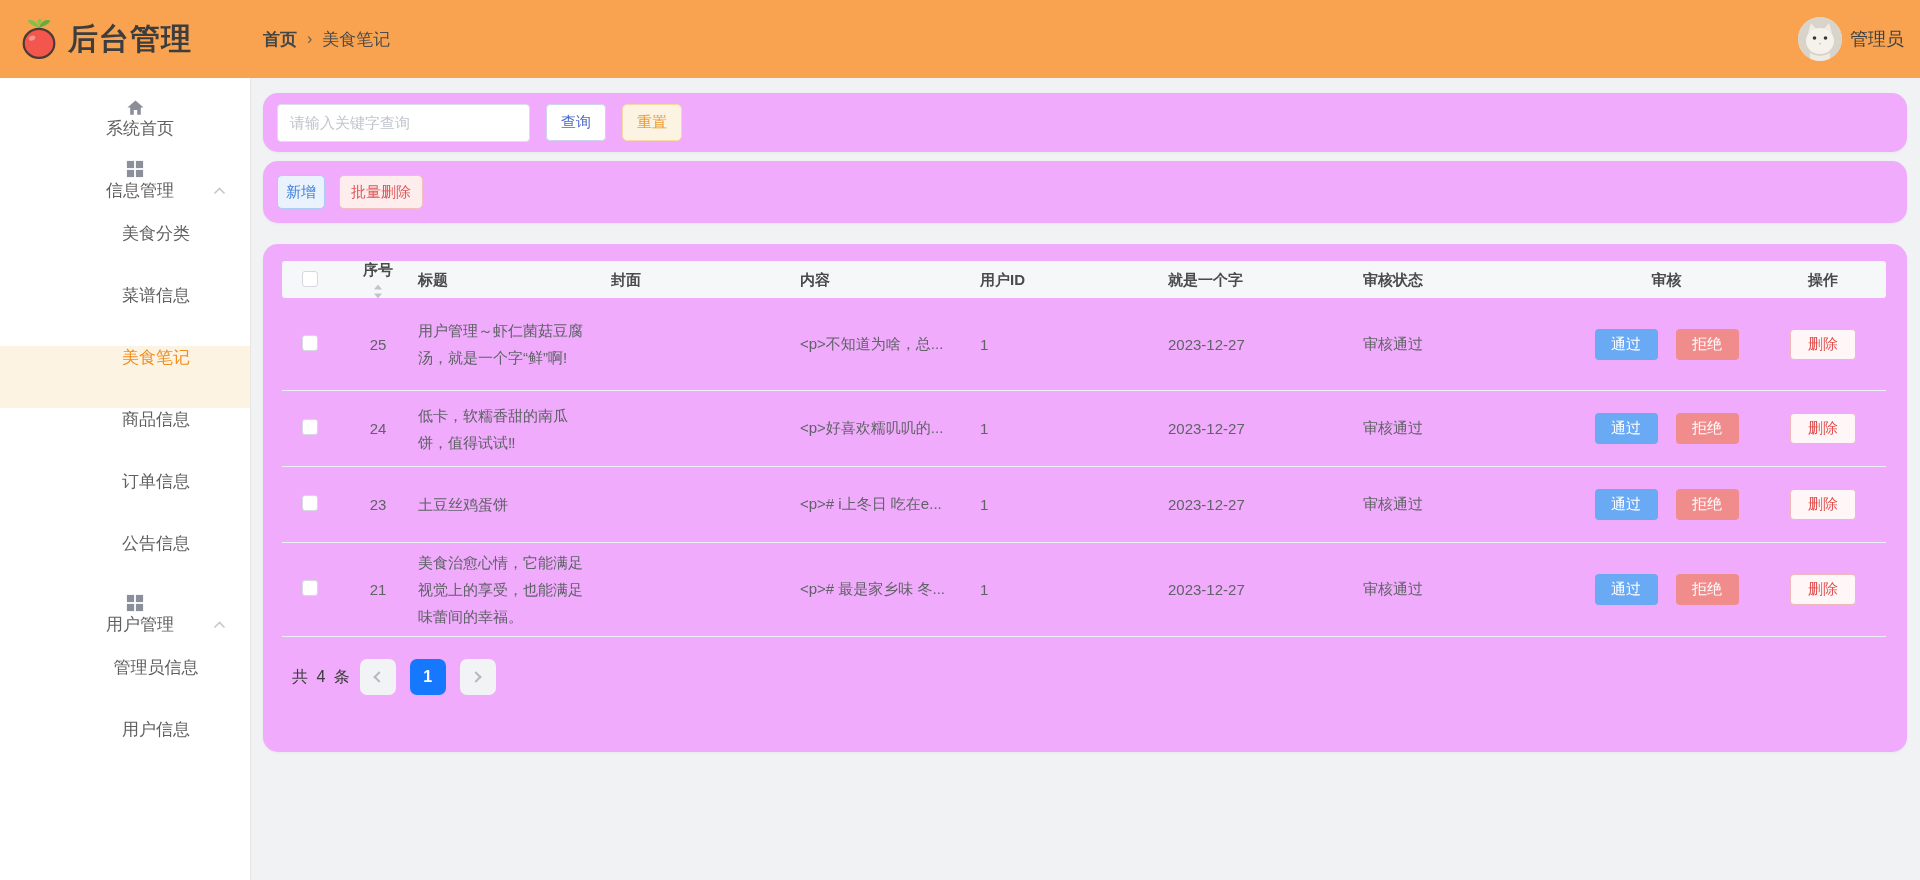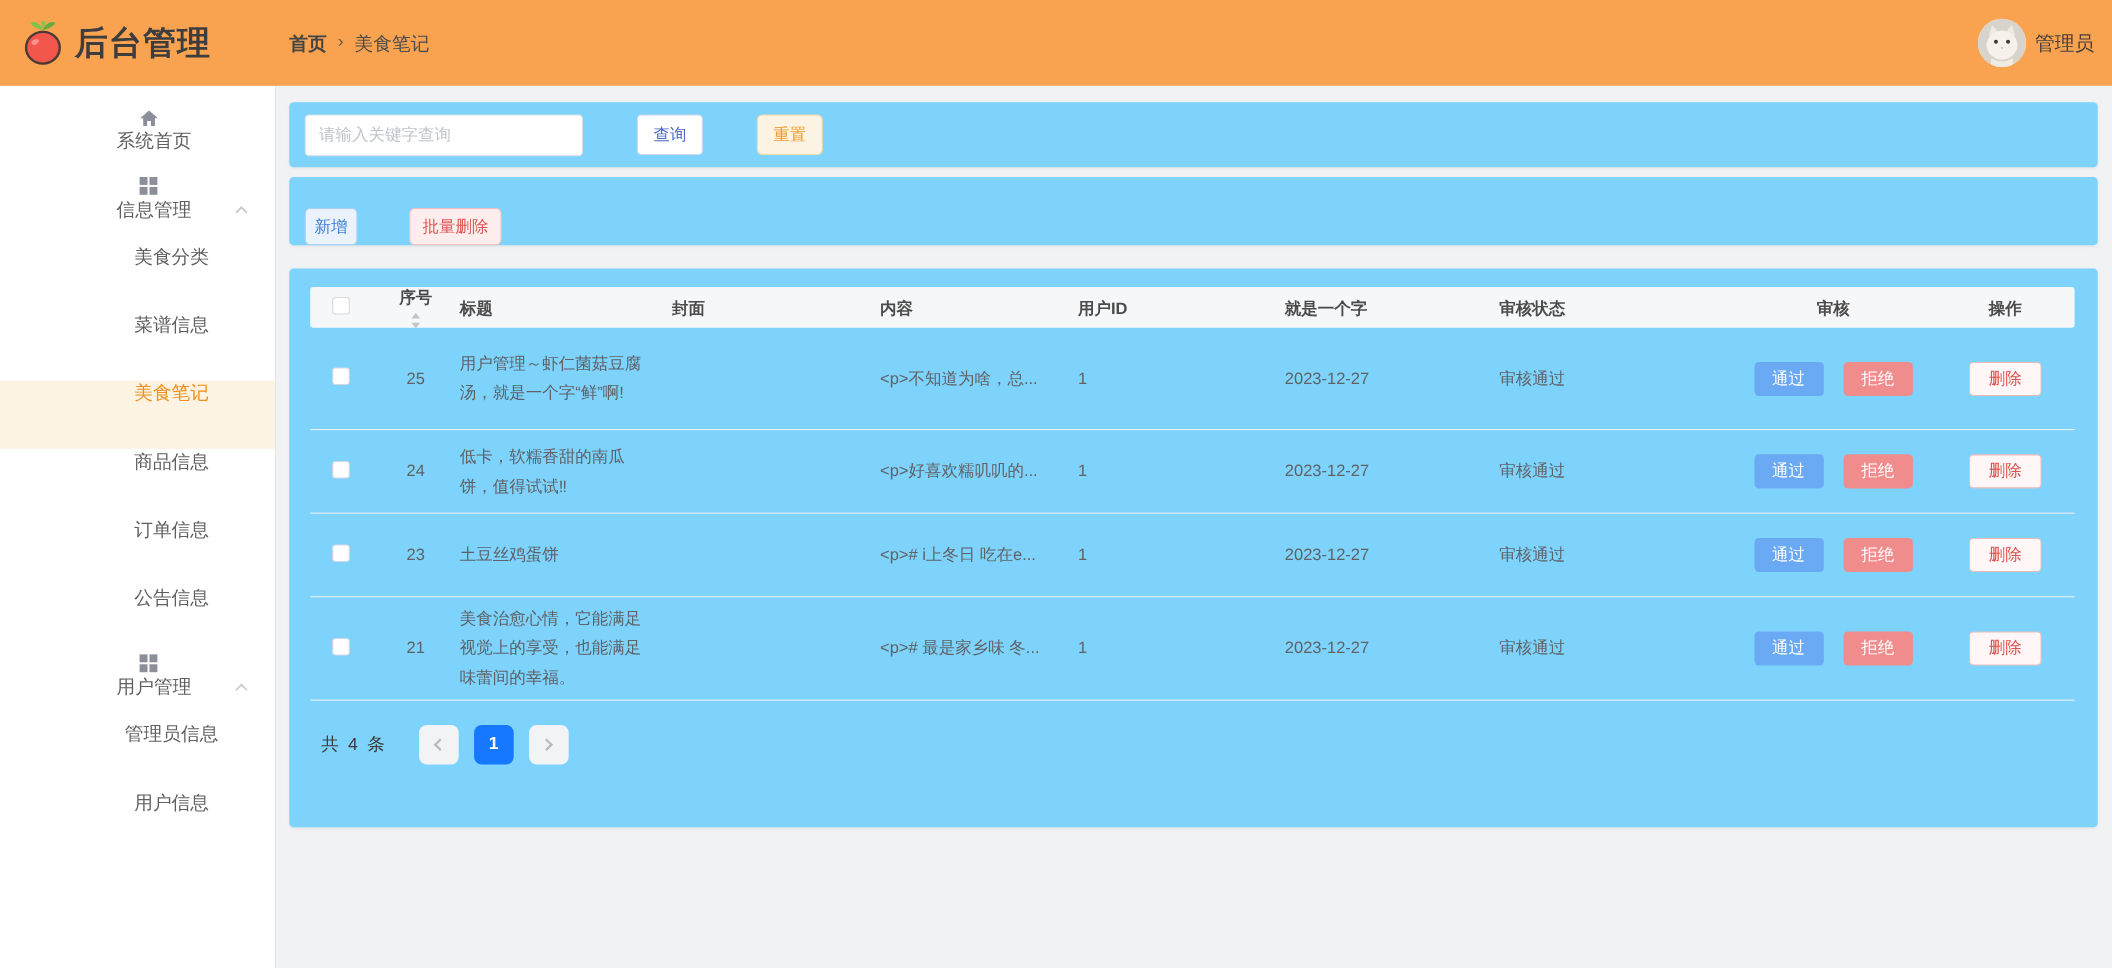--- a/index.html
+++ b/index.html
@@ -25,33 +25,33 @@
   .menu-item { position:relative; height:62px; display:flex; align-items:center;
     font-size:17px; color:#5F5F5F; cursor:pointer;flex-direction:column; }
   .menu-item.top { padding-left:30px; }
   .menu-item.sub { padding-left:62px; }
   .menu-item .mi-icon { width:19px; height:19px; margin-right:10px; display:inline-flex; }
   .menu-item.active { background:#FDF3E2; color:#F18E1D; }
   .menu-chevron { position:absolute; right:24px; top:50%; transform:translateY(-50%); display:inline-flex; }
 
   
   .main { position:absolute; top:78px; left:251px; width:1669px; height:802px; padding:15px 13px 0 12px; }
-  .card { background:#7dd3fc; border-radius:4px; box-shadow:0 1px 3px rgba(0,0,0,0.05);gap:33px; }
+  .card { background:#f0abfc; border-radius:15px; box-shadow:0 1px 3px rgba(0,0,0,0.05); }
   .search-card { height:59px; display:flex; align-items:center; padding:0 14px; margin-bottom:9px; }
   .search-input { width:253px; height:38px; border:1px solid #DCDFE6; border-radius:4px;
     padding:0 12px; font-size:15px; color:#333; outline:none;
     font-family:"Liberation Sans","DejaVu Sans",sans-serif; }
   .search-input::placeholder { color:#C0C4CC; }
   .btn { display:inline-flex; align-items:center; justify-content:center; border-radius:4px;
     font-size:15px; cursor:pointer; font-family:inherit; }
   .btn-query { width:60px; height:37px; margin-left:16px; background:#FFFFFF;
     border:1px solid #CCD5EC; color:#4B68C8; }
   .btn-reset { width:60px; height:37px; margin-left:16px; background:#FDF3E2;
     border:1px solid #F6D8A4; color:#EE9A2D; border-radius:5px; }
-  .toolbar-card { height:62px; display:flex; align-items:flex-end; padding:0 14px; margin-bottom:21px; }
+  .toolbar-card { height:62px; display:flex; align-items:center; padding:0 14px; margin-bottom:21px; }
   .btn-add { width:48px; height:34px; background:#EAF3FD; border:1px solid #ABCDF3;
     color:#3F80D9; border-radius:5px; }
   .btn-batch-del { width:84px; height:34px; background:#FDEDED; border:1px solid #F5BDBD;
     color:#E05757; border-radius:5px; margin-left:14px; }
 
   
   .table-card { padding:17px 21px 0 19px; height:508px; }
   .tgrid { display:grid; grid-template-columns:56px 80px 193px 189px 180px 188px 195px 210px 187px 1fr;
     align-items:center; }
   .thead { height:37px; background:#F6F7F9; border-radius:3px; font-size:15px;
@@ -92,21 +92,21 @@
       repeating-linear-gradient(0deg, #d8e4ef 0 2px, transparent 2px 12px),
       repeating-linear-gradient(90deg, #d8e4ef 0 2px, transparent 2px 12px),
       linear-gradient(#f4f6f8,#eef1f4); }
   .audit-cell { display:flex; justify-content:center; gap:18px; }
   .btn-approve { width:63px; height:31px; background:#6AA9F4; color:#fff; border:none; }
   .btn-reject { width:63px; height:31px; background:#F08C8C; color:#fff; border:none; }
   .btn-delete { width:66px; height:31px; background:#FFF7F7; border:1px solid #F0B9B9; color:#E14F4F; }
 
   
   .pagination { display:flex; align-items:center; margin-top:22px; padding-left:10px; }
-  .pg-total { font-size:16px; color:#3C3C3C; margin-right:29px; letter-spacing:2px; }
+  .pg-total { font-size:16px; color:#3C3C3C; margin-right:8px; letter-spacing:2px; }
   .pg-btn { width:36px; height:36px; border-radius:7px; background:#F2F3F5; margin-right:14px;
     display:flex; align-items:center; justify-content:center; cursor:pointer; }
   .pg-btn.current { background:#1677FF; color:#fff; font-size:16px; font-weight:bold; }
   .arrow { width:8px; height:8px; border-left:2px solid #B5BAC1; border-bottom:2px solid #B5BAC1;
     display:inline-block; }
   .arrow.left { transform:rotate(45deg); margin-left:3px; }
   .arrow.right { transform:rotate(-135deg); margin-right:3px; }
 </style>
 </head>
 <body>

